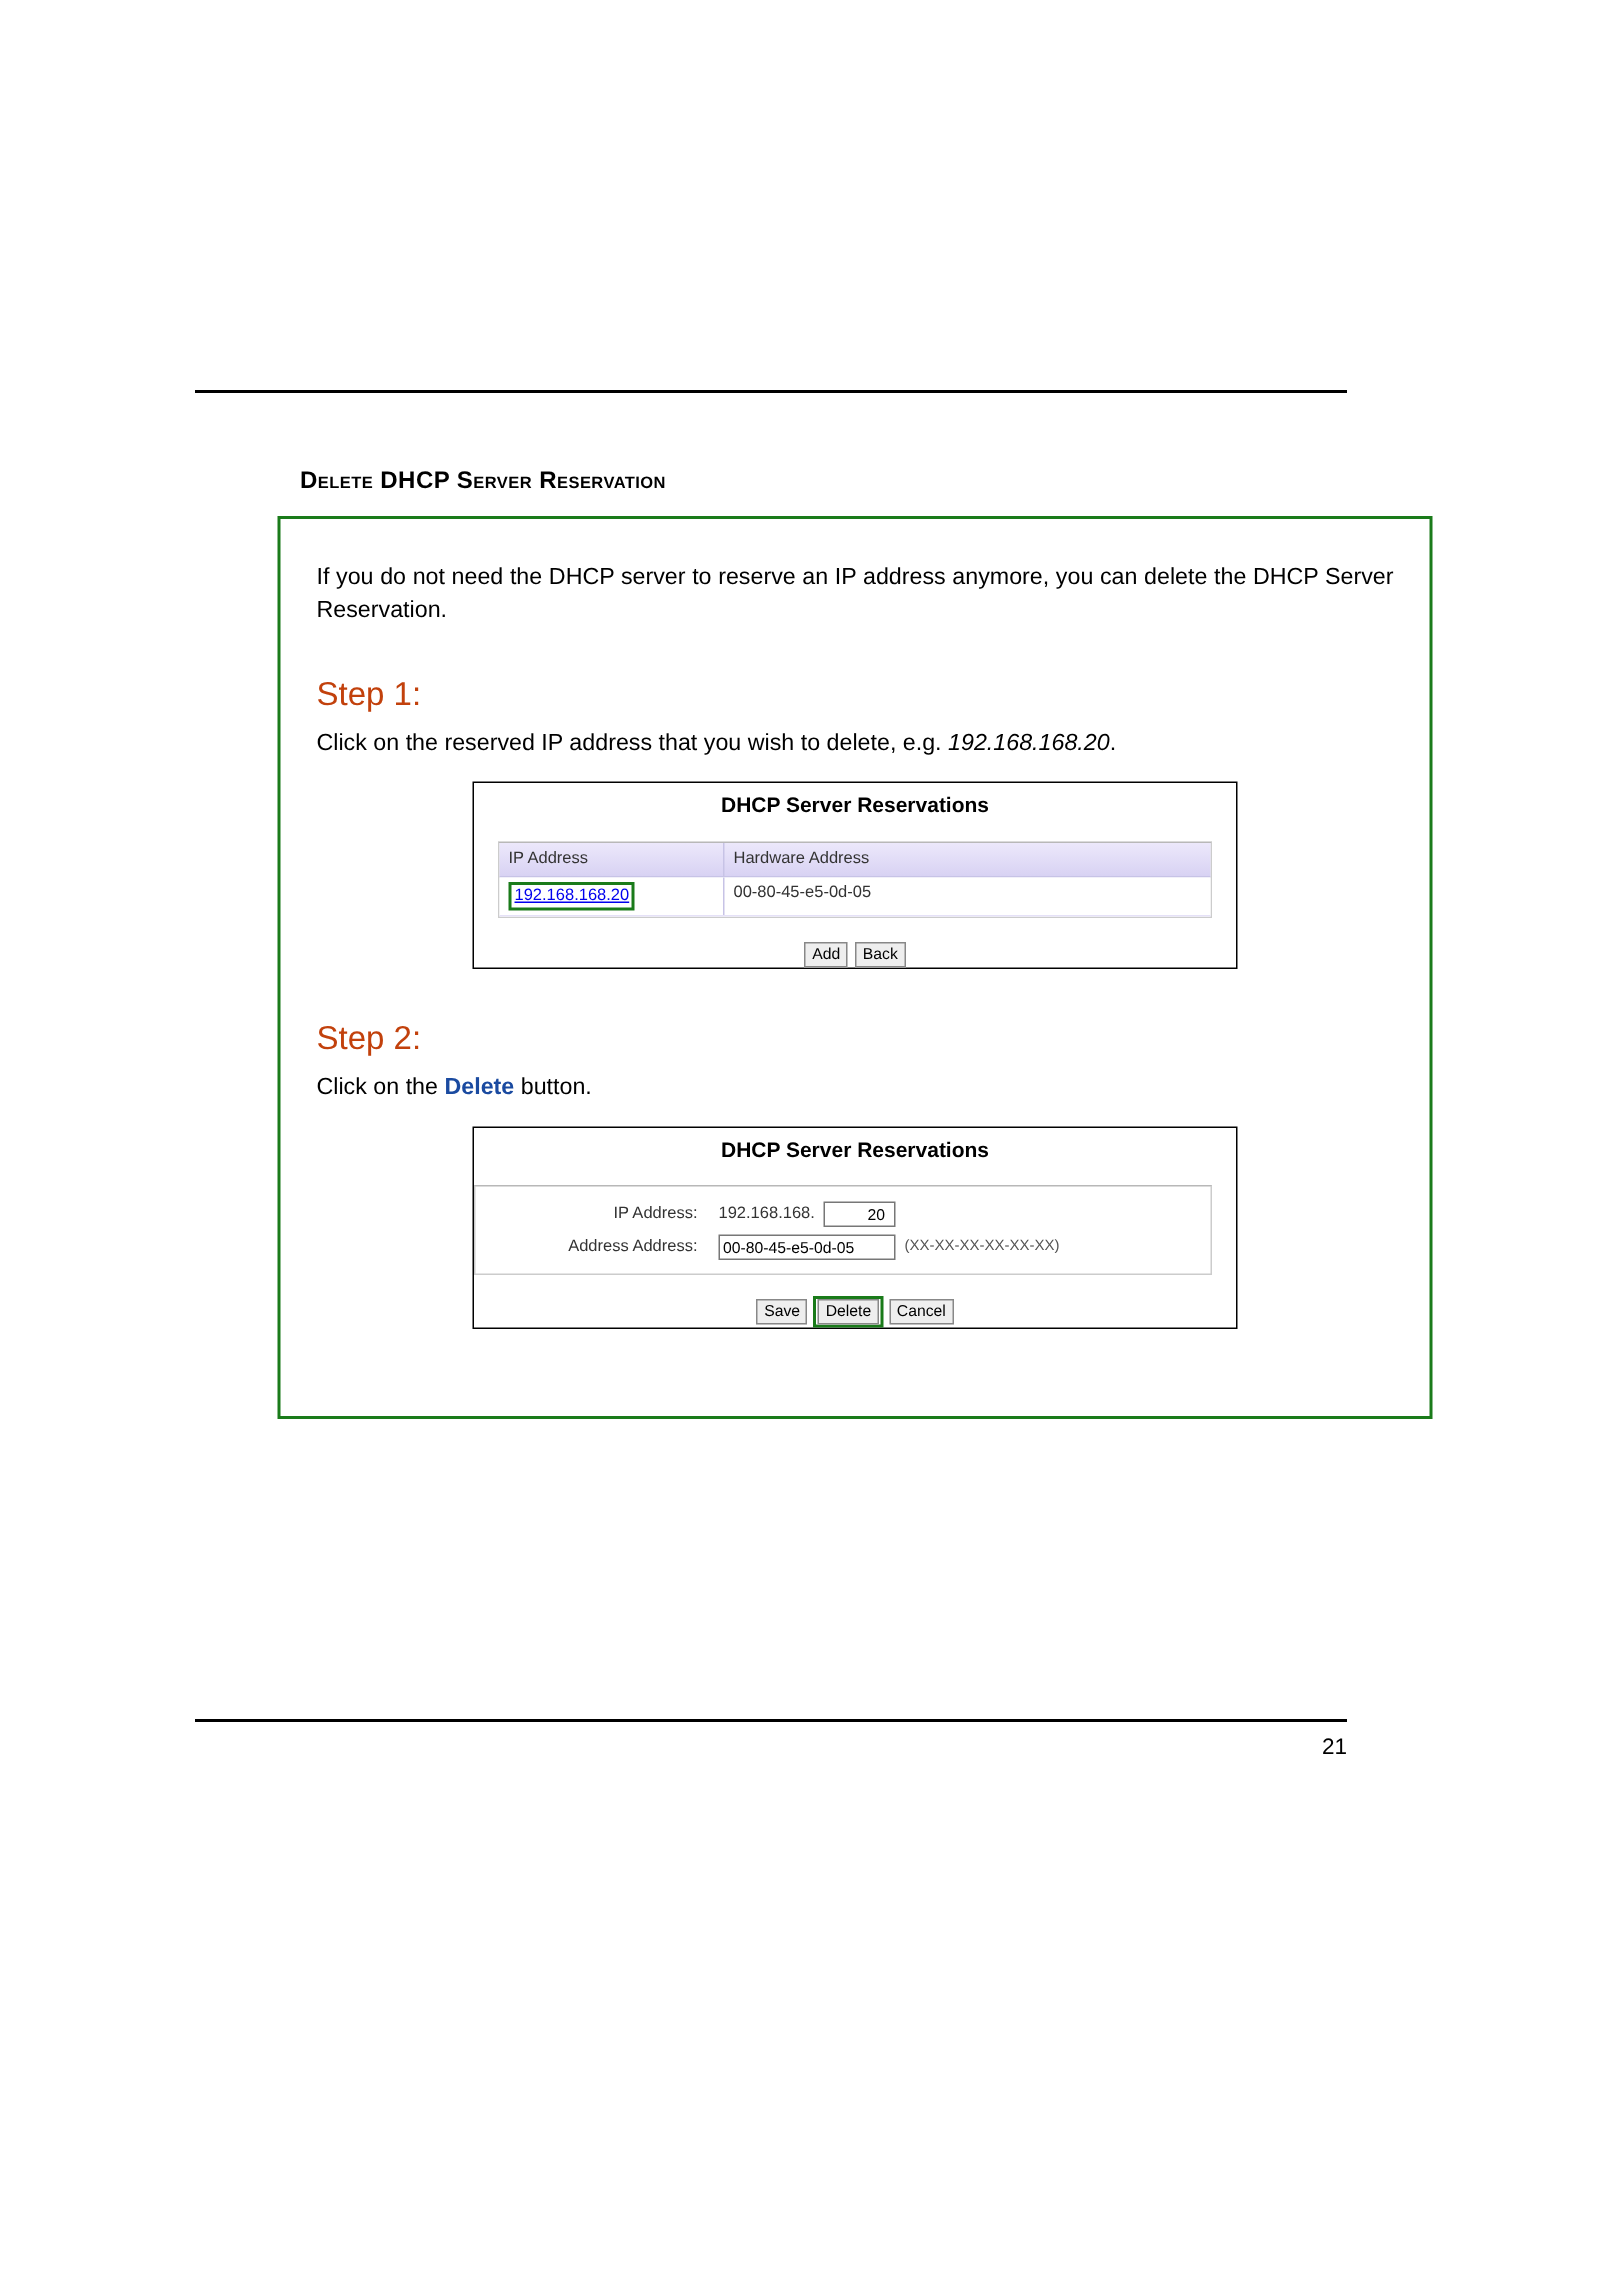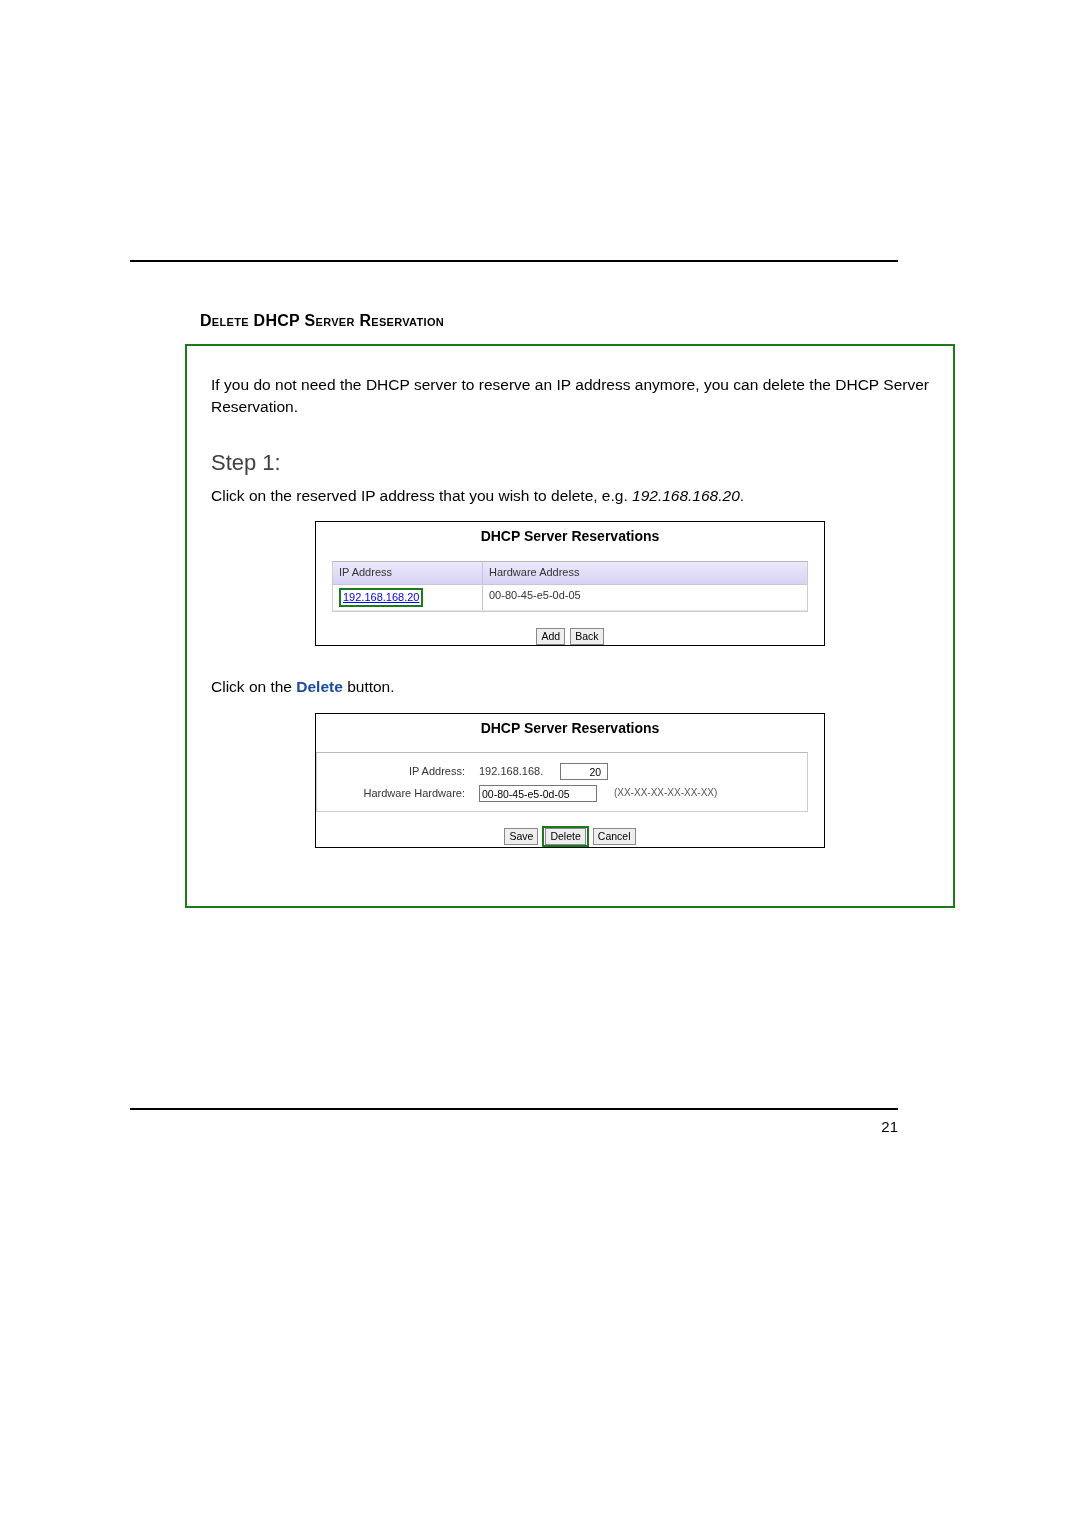--- a/index.html
+++ b/index.html
@@ -37,21 +37,21 @@
     margin-left: 55px;
     font-size: 15.5px;
     line-height: 1.45;
   }
   .intro {
     text-align: justify;
     margin-bottom: 28px;
   }
   .step-h {
     font-size: 22px;
-    color: #404040;
+    color: #c2410c;
     margin: 10px 0 6px 0;
     font-family: "Trebuchet MS", Arial, sans-serif;
   }
   .step-body {
     margin-bottom: 14px;
   }
   .italic { font-style: italic; }
   .bold-blue { font-weight: bold; color: #1a4aa0; }
 
   
@@ -140,21 +140,21 @@
   }
   .p2-label {
     width: 130px;
     text-align: right;
     padding-right: 14px;
     font-family: Verdana, Arial, sans-serif;
   }
   .p2-value {
     display: flex;
     align-items: center;
-    gap: 17px;
+    gap: 6px;
     font-family: Verdana, Arial, sans-serif;
   }
   .inp {
     border: 1px solid #777;
     background: #fff;
     font-size: 10.5px;
     height: 15px;
     padding: 0 2px;
   }
   .inp-sm { width: 20px; text-align: center; padding-left: 24px; }
@@ -217,38 +217,39 @@
           </div>
           <div class="p1-cell p1-c2">00-80-45-e5-0d-05</div>
         </div>
       </div>
       <div class="btnrow">
         <button class="winbtn">Add</button>
         <button class="winbtn">Back</button>
       </div>
     </div>
 
+    <div class="step-h">Step 2:</div>
     <div class="step-body">
       <span>Click on the </span><span class="bold-blue">Delete</span><span> button.</span>
     </div>
 
     <div class="panel">
       <span class="panel-title">DHCP Server Reservations</span>
       <div class="p2-inner">
 
         <div class="p2-row">
           <div class="p2-label">IP Address:</div>
           <div class="p2-value">
             <span>192.168.168.</span>
             <input class="inp inp-sm" value="20" style="">
           </div>
         </div>
 
         <div class="p2-row">
-          <div class="p2-label">Hardware Hardware:</div>
+          <div class="p2-label">Address Address:</div>
           <div class="p2-value">
             <input class="inp inp-hw" value="00-80-45-e5-0d-05" style="">
             <span class="hint">(XX-XX-XX-XX-XX-XX)</span>
           </div>
         </div>
 
       </div>
       <div class="btnrow">
         <button class="winbtn">Save</button>
         <span class="btn-hl">

